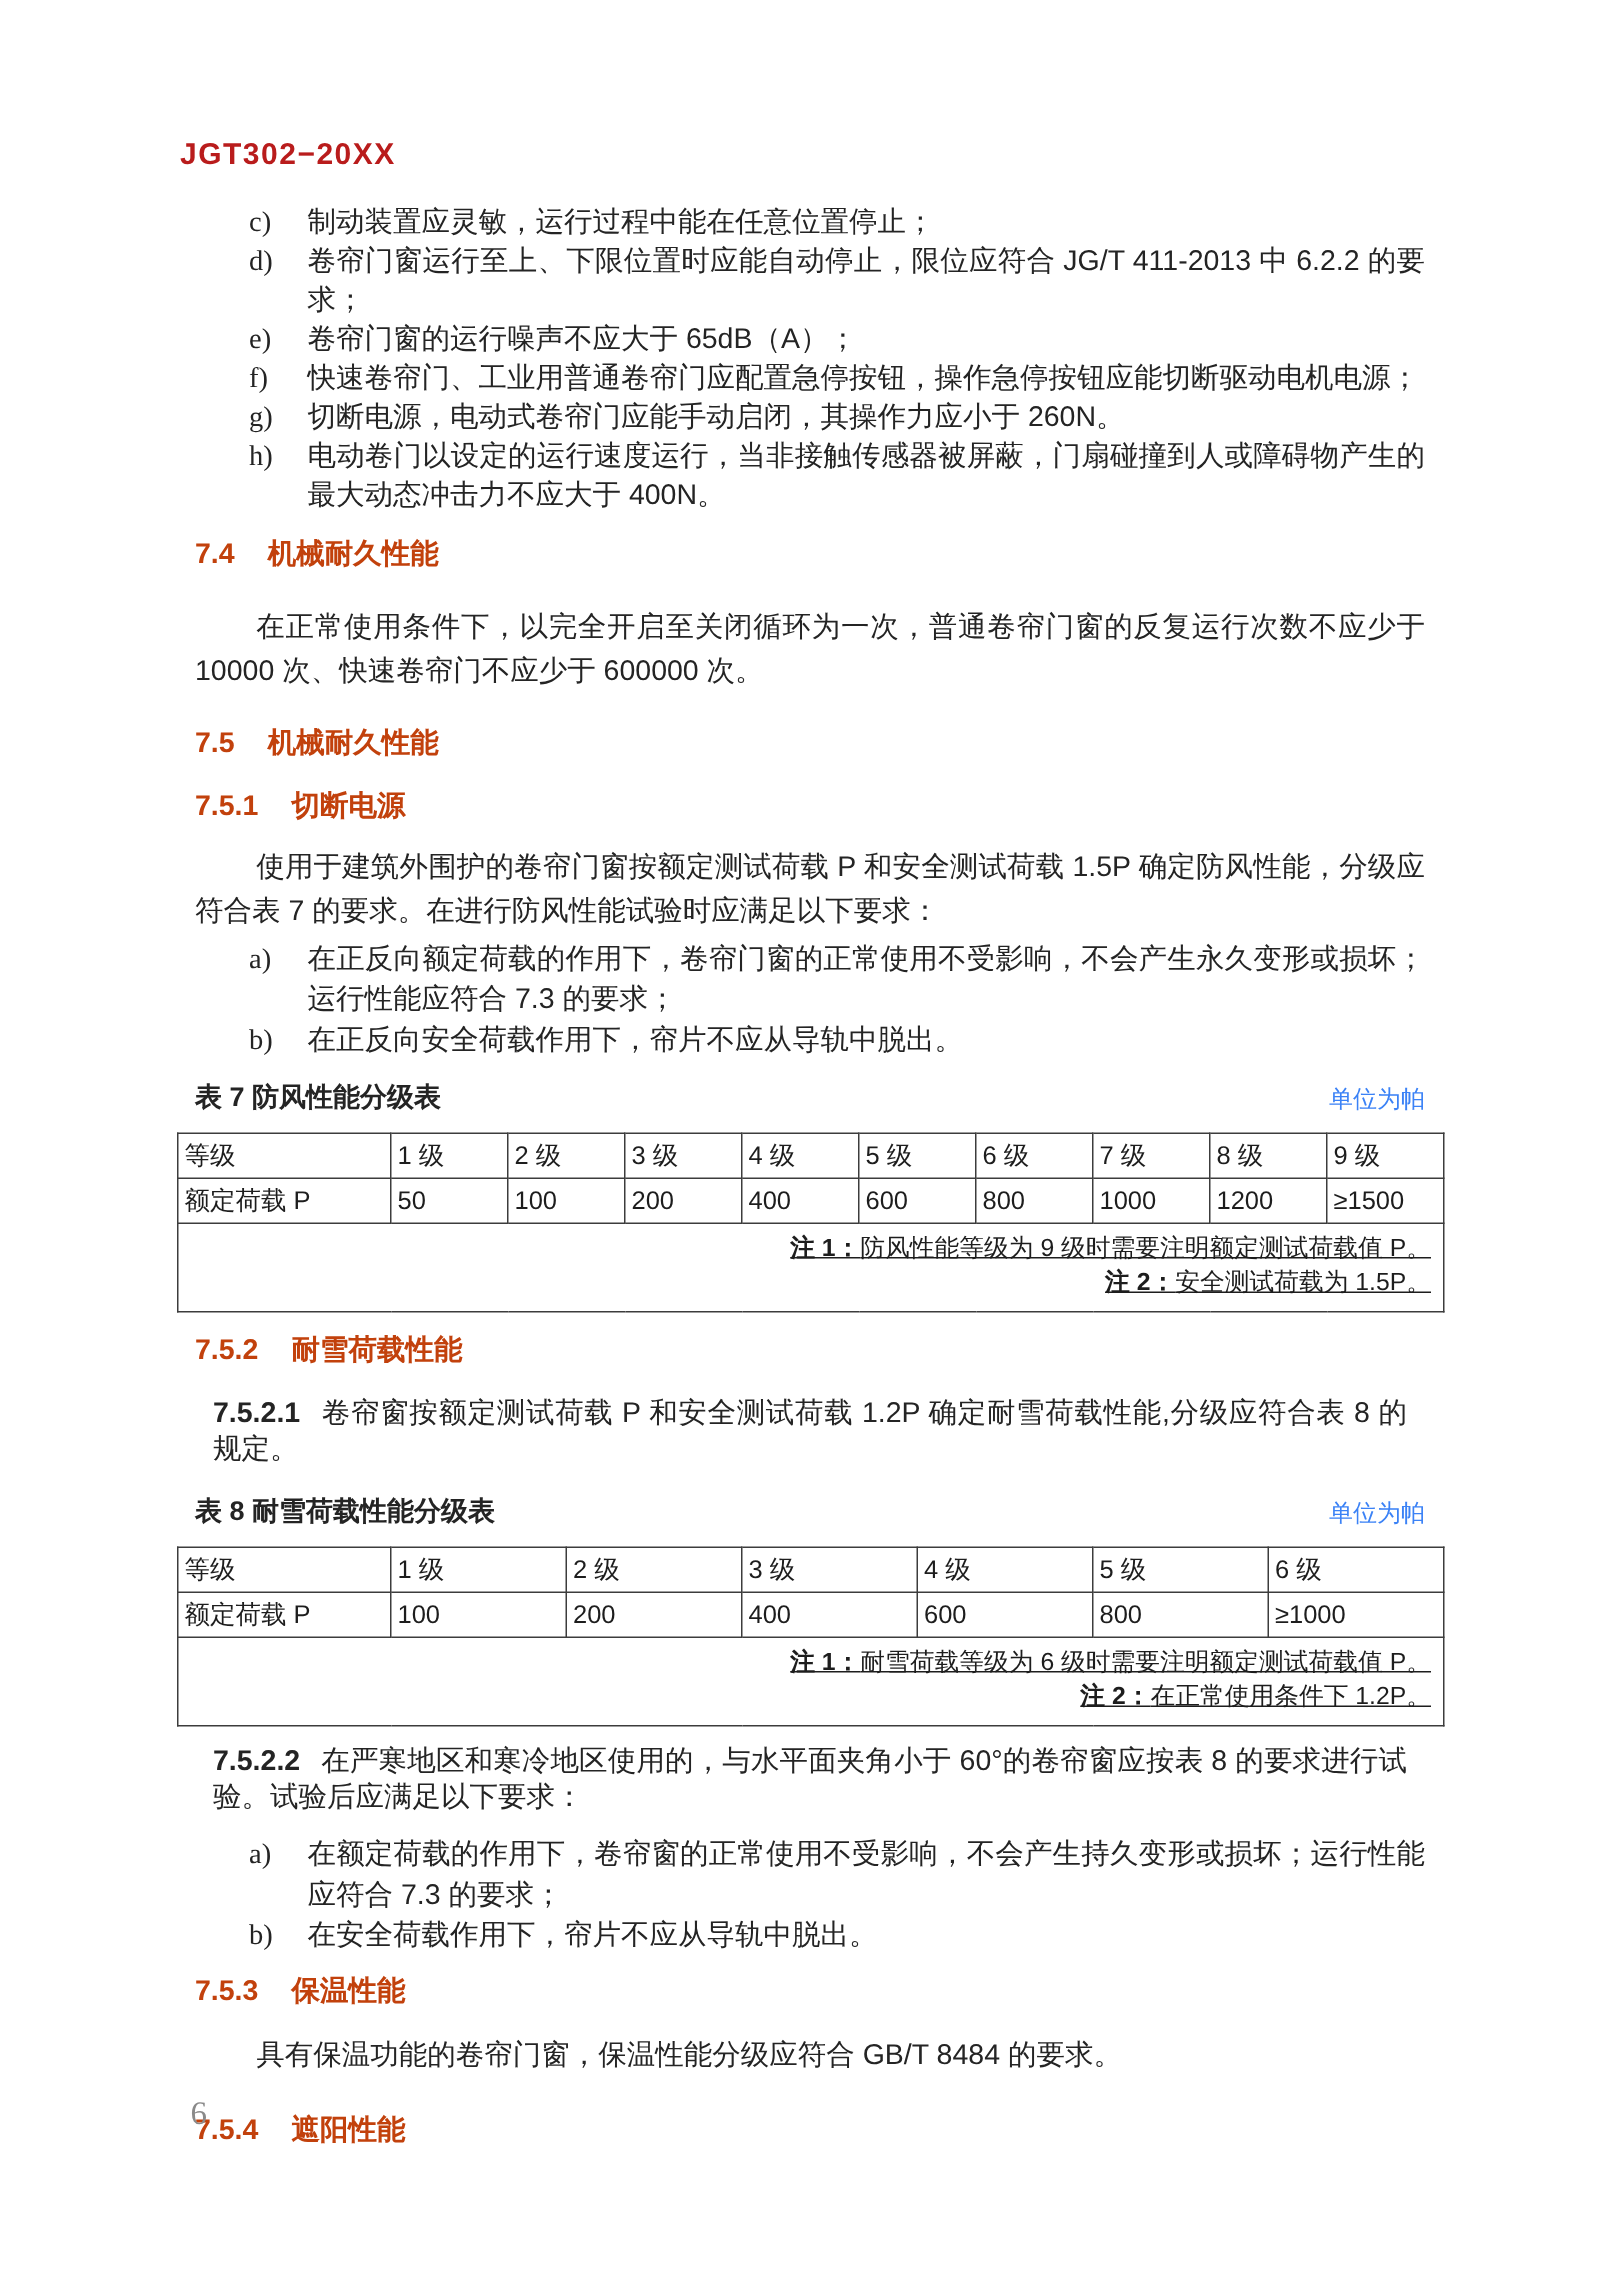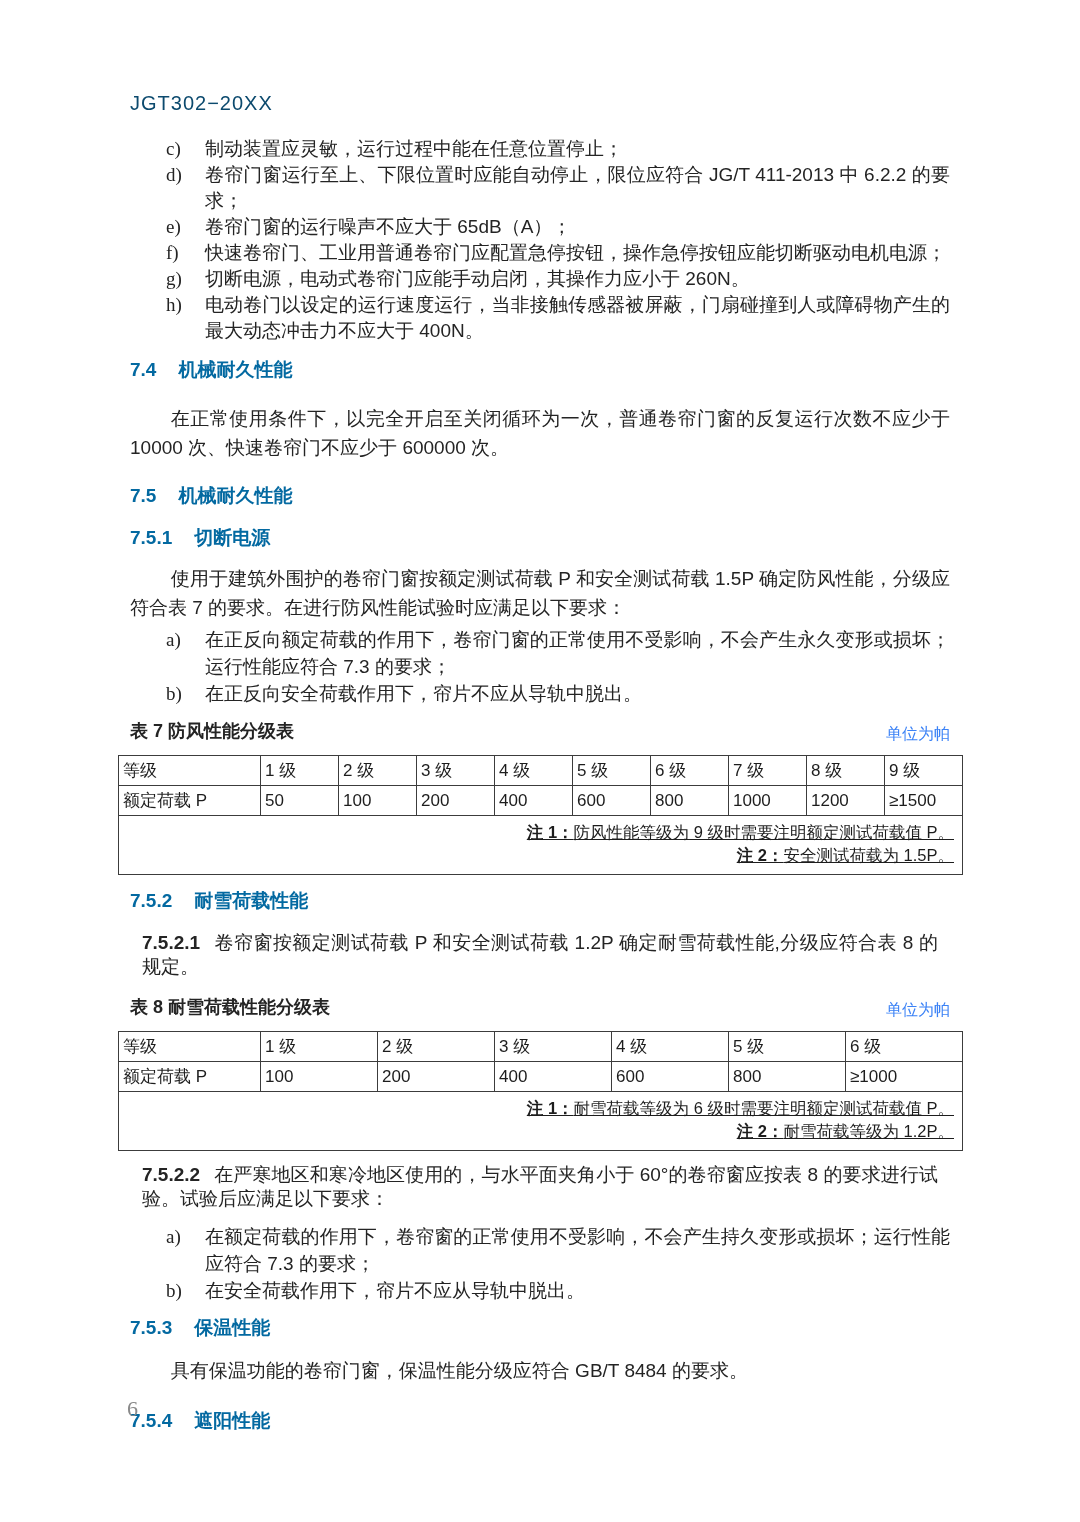--- a/index.html
+++ b/index.html
@@ -5,36 +5,36 @@
   html,body{margin:0;padding:0;}
   body{
     width:1080px;height:1522px;
     background:#ffffff;
     font-family:"Liberation Sans",sans-serif;
     color:#242424;
     position:relative;
     overflow:hidden;
   }
   .doc-header{
-    position:absolute;left:130px;top:92px;
-    font-size:20px;font-weight:normal;color:#0c4a6e;letter-spacing:1px;
+    position:absolute;left:120px;top:92px;
+    font-size:20px;font-weight:bold;color:#b91c1c;letter-spacing:1px;
   }
   .content{
     position:absolute;left:130px;top:128px;width:820px;
   }
   
   .li{
     position:relative;padding-left:75px;
     font-size:19px;line-height:26px;text-align:justify;
   }
   .li .marker{position:absolute;left:36px;top:0;font-family:"Liberation Serif",serif;}
   .sublist .li{line-height:27px;}
   
   .h{
-    font-size:19px;font-weight:bold;color:#0369a1;
+    font-size:19px;font-weight:bold;color:#c2410c;
     margin-top:16px;line-height:24px;
   }
   .h .h-num{margin-right:22px;}
   
   .para{
     font-size:19px;line-height:29px;text-align:justify;
     text-indent:2.15em;margin:0;
   }
   
   .npara{
@@ -210,21 +210,21 @@
         <td>100</td>
         <td>200</td>
         <td>400</td>
         <td>600</td>
         <td>800</td>
         <td>≥1000</td>
       </tr>
       <tr>
         <td class="notes" colspan="7">
           <div><span class="note-label">注 1：</span><span>耐雪荷载等级为 6 级时需要注明额定测试荷载值 P。</span></div>
-          <div><span class="note-label">注 2：</span><span>耐雪荷载等级为 1.2P。</span></div>
+          <div><span class="note-label">注 2：</span><span>在正常使用条件下 1.2P。</span></div>
         </td>
       </tr>
     </tbody>
   </table>
 
   <p class="npara" style="margin-top:12px">
     <span class="h-num">7.5.2.2</span><span>在严寒地区和寒冷地区使用的，与水平面夹角小于 60°的卷帘窗应按表 8 的要求进行试验。试验后应满足以下要求：</span>
   </p>
   <div class="sublist" style="margin-top:4px">
     <div class="li">

